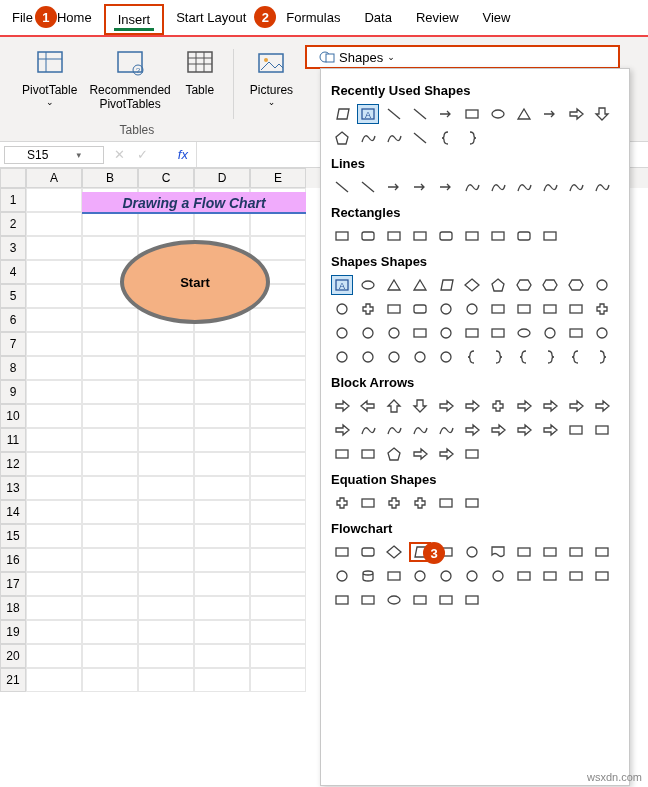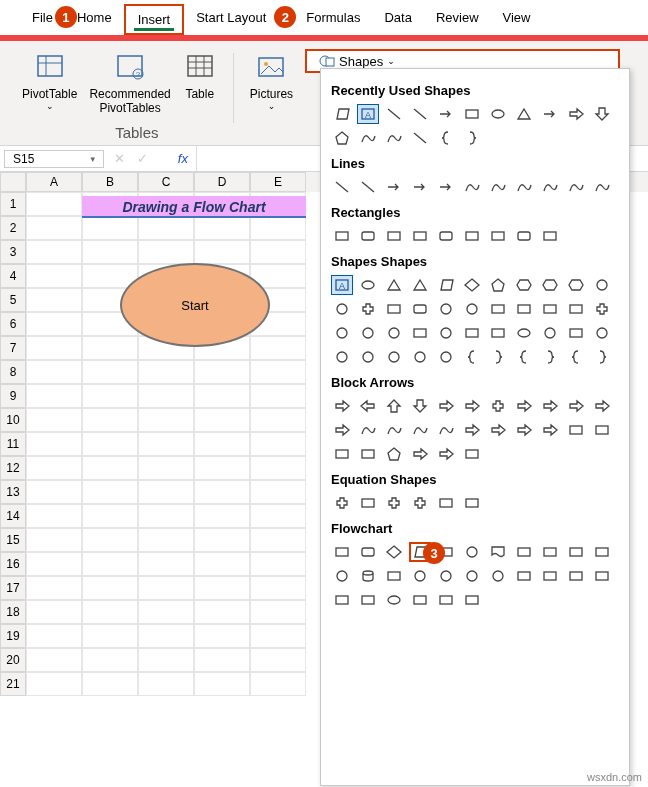--- a/index.html
+++ b/index.html
@@ -1,52 +1,52 @@
 <!DOCTYPE html>
 <html><head>
 <meta charset="utf-8">
 <style>
   * { box-sizing: border-box; margin: 0; padding: 0; }
   body { font-family: "Segoe UI", Arial, sans-serif; font-size: 13px; background: #fff; width: 648px; height: 787px; overflow: hidden; position: relative; }
   
   
-  .tabs { display: flex; background: #fff; padding: 4px 20px 0; border-bottom: 6px solid #ef4444; }
+  .tabs { display: flex; background: #fff; padding: 4px 0 0; border-bottom: 2px solid #ef4444; }
   .tab { padding: 6px 12px; cursor: pointer; position: relative; }
   .tab.active { border: 2px solid #d83b01; font-weight: normal; }
   .tab.active::after { content: ''; position: absolute; left: 8px; right: 8px; bottom: 2px; height: 3px; background: #107c41; }
   .badge { position: absolute; width: 22px; height: 22px; background: #d83b01; color: #fff; border-radius: 50%; display: flex; align-items: center; justify-content: center; font-weight: bold; font-size: 13px; z-index: 50; }
 
   
   .ribbon { background: #f3f2f1; padding: 8px 10px 4px; display: flex; border-bottom: 1px solid #d6d6d6; height: 105px; position: relative; }
   .group { display: flex; flex-direction: column; align-items: center; padding: 0 6px; }
   .group-row { display: flex; }
   .rbtn { display: flex; flex-direction: column; align-items: center; padding: 2px 6px; font-size: 12px; cursor: pointer; }
   .rbtn .icon { width: 34px; height: 34px; display: flex; align-items: center; justify-content: center; margin-bottom: 2px; }
-  .group-label { font-size: 15px; color: #555; margin-top: auto; margin-left: 35px; }
+  .group-label { font-size: 12px; color: #555; margin-top: auto; margin-left: 35px; }
   .vdiv { width: 1px; background: #d6d6d6; margin: 4px 4px 18px; }
   .shapes-btn { display: flex; align-items: center; padding: 2px 12px; border: 2px solid #d83b01; background: #fff; cursor: pointer; height: 24px; position: relative; }
   .small-btn { display: flex; align-items: center; padding: 2px 6px; font-size: 13px; cursor: pointer; height: 24px; }
 
   
   .fbar { display: flex; align-items: center; border-bottom: 1px solid #d6d6d6; height: 26px; background: #fff; }
-  .namebox { width: 100px; border: 1px solid #ccc; margin: 2px 4px; padding: 1px 8px; font-size: 12px; display: flex; align-items: center; justify-content: space-between; }
+  .namebox { width: 100px; border: 1px solid #ccc; margin: 2px 4px; padding: 1px 22px; font-size: 12px; display: flex; align-items: center; justify-content: space-between; }
   .fbar .fx { padding: 0 8px; color: #1d4ed8; font-style: italic; margin-left: 16px; }
   .fbar .sep { color: #ccc; padding: 0 6px; }
 
   
   .sheet { position: relative; }
   .colhdr { display: flex; background: #f3f2f1; }
   .corner { width: 26px; height: 20px; border: 1px solid #d6d6d6; background: #f3f2f1; }
   .col { width: 56px; height: 20px; border: 1px solid #d6d6d6; text-align: center; font-size: 12px; line-height: 19px; background: #f3f2f1; }
   .row { display: flex; }
   .rowh { width: 26px; height: 24px; border: 1px solid #d6d6d6; text-align: center; font-size: 12px; line-height: 22px; background: #f3f2f1; }
   .cell { width: 56px; height: 24px; border: 1px solid #e6e6e6; }
 
   .title-cell { position: absolute; top: 24px; left: 82px; width: 224px; height: 22px; background: #f0abfc; border-bottom: 2px solid #4472c4; font-style: italic; font-weight: bold; color: #203864; text-align: center; line-height: 22px; font-size: 14px; }
-  .oval { position: absolute; top: 91px; left: 120px; width: 150px; height: 84px; background: #f4b183; border: 2px solid #737373; border-radius: 50%; display: flex; align-items: center; justify-content: center; font-weight: normal; font-size: 13px; }
+  .oval { position: absolute; top: 72px; left: 120px; width: 150px; height: 84px; background: #f4b183; border: 4px solid #737373; border-radius: 50%; display: flex; align-items: center; justify-content: center; font-weight: bold; font-size: 13px; }
 
   
   .dropdown { position: absolute; top: 68px; left: 320px; width: 310px; bottom: 1px; background: #fff; border: 1px solid #c8c8c8; box-shadow: 2px 2px 6px rgba(0,0,0,.2); z-index: 100; overflow: hidden; padding: 6px 10px 0; }
   .sect-title { font-weight: bold; font-size: 13px; margin: 8px 0 6px; }
   .shape-row { display: flex; flex-wrap: wrap; gap: 4px; margin-bottom: 4px; }
   .sh { width: 22px; height: 20px; display: flex; align-items: center; justify-content: center; cursor: pointer; }
   .sh.sel { background: #cce4f7; border: 1px solid #005a9e; }
   .sh.hl { border: 2px solid #d83b01; }
   
   .watermark { position: absolute; bottom: 4px; right: 6px; font-size: 11px; color: #888; z-index: 200; margin-left: 46px; }

